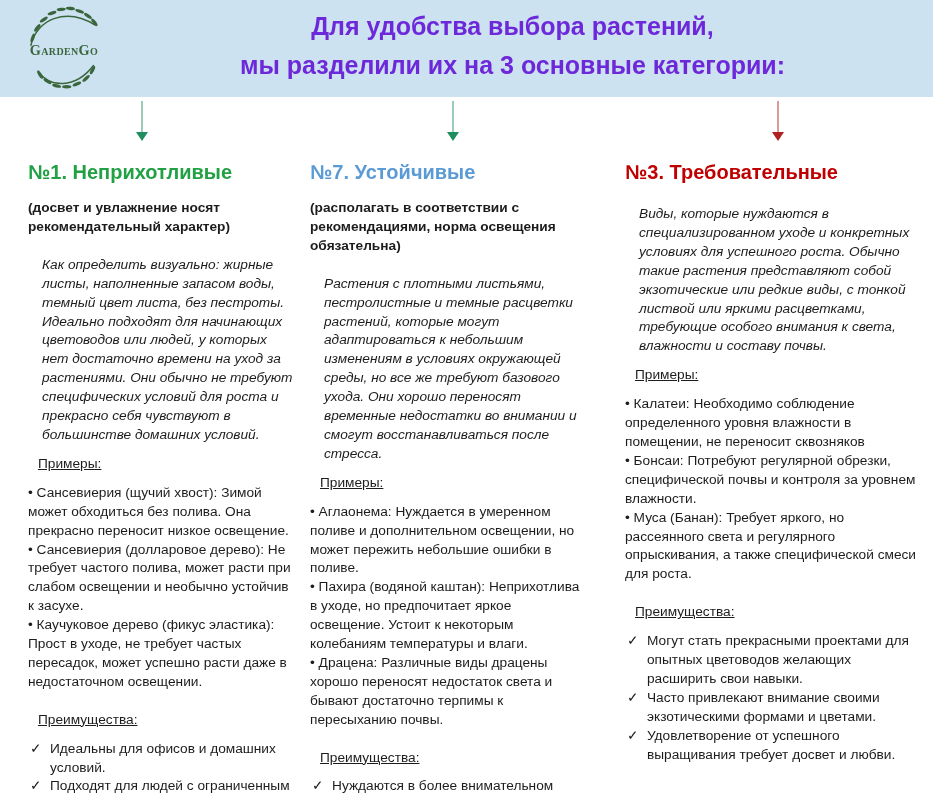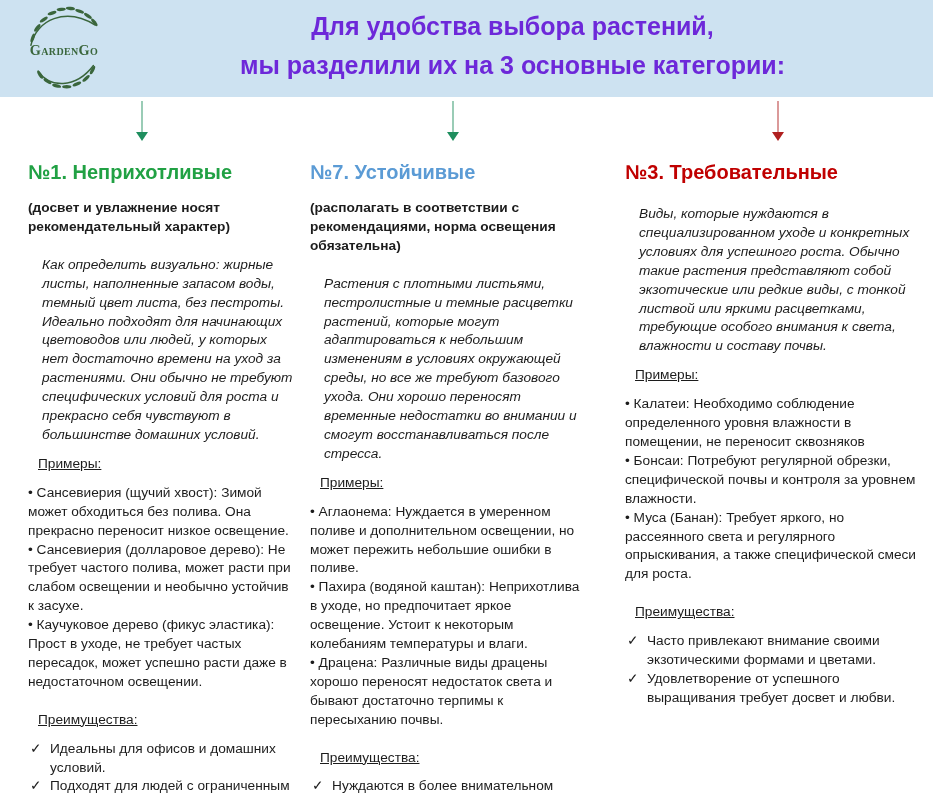--- a/index.html
+++ b/index.html
@@ -130,15 +130,16 @@
 </section>
 
 <section class="col col-3">
   <h2 style="color: rgb(192, 0, 0);">№3. Требовательные</h2>
   <p class="desc">Виды, которые нуждаются в специализированном уходе и конкретных условиях для успешного роста. Обычно такие растения представляют собой экзотические или редкие виды, с тонкой листвой или яркими расцветками, требующие особого внимания к света, влажности и составу почвы.</p>
   <p class="label">Примеры:</p>
   <p class="example">Калатеи: Необходимо соблюдение определенного уровня влажности в помещении, не переносит сквозняков</p>
   <p class="example">Бонсаи: Потребуют регулярной обрезки, специфической почвы и контроля за уровнем влажности.</p>
   <p class="example">Муса (Банан): Требует яркого, но рассеянного света и регулярного опрыскивания, а также специфической смеси для роста.</p>
   <p class="label benefits-label">Преимущества:</p>
+  <p class="benefit">Могут стать прекрасными проектами для опытных цветоводов желающих расширить свои навыки.</p>
   <p class="benefit">Часто привлекают внимание своими экзотическими формами и цветами.</p>
   <p class="benefit">Удовлетворение от успешного выращивания требует досвет и любви.</p>
 </section>
 
 </body></html>

